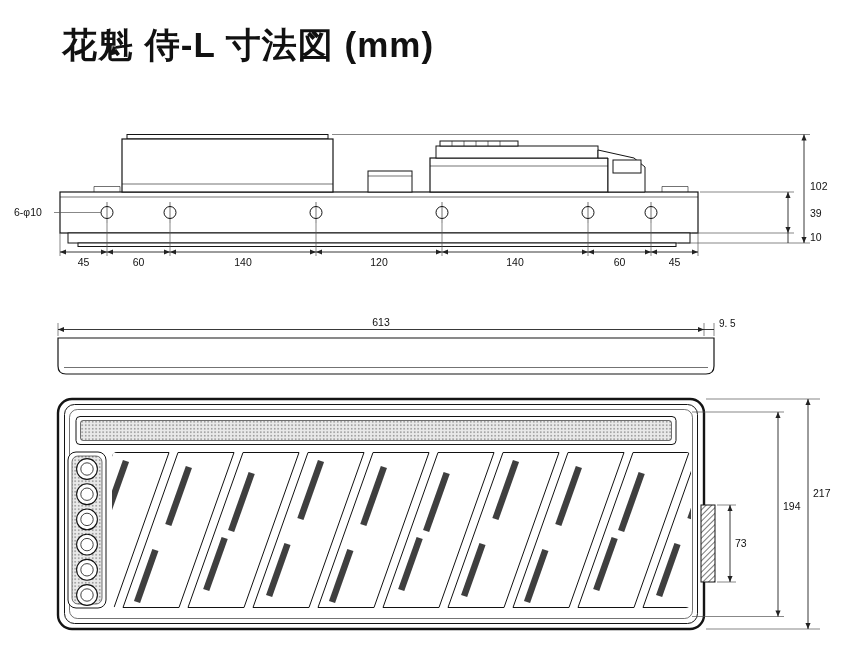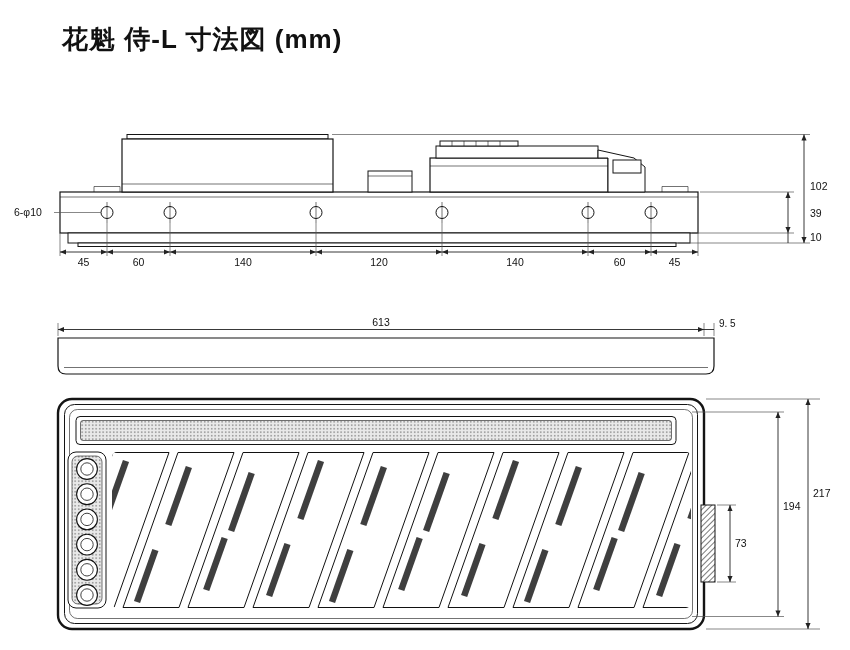--- a/index.html
+++ b/index.html
@@ -1,18 +1,18 @@
 <!DOCTYPE html>
 <html><head>
 <meta charset="utf-8">
 <style>
   html,body{margin:0;padding:0;background:#fff;}
   #page{position:relative;width:850px;height:650px;background:#fff;overflow:hidden;
         font-family:"Liberation Sans",sans-serif;}
-  #title{position:absolute;left:62px;top:22px;margin:0;font-size:26px;font-weight:700;
+  #title{position:absolute;left:62px;top:22px;margin:0;font-size:35px;font-weight:700;
          color:#111;letter-spacing:1px;font-family:"Liberation Sans",sans-serif;}
   svg{position:absolute;left:0;top:0;}
   .obj{fill:#fff;stroke:#141414;stroke-width:1.2;}
   .obj2{fill:#fff;stroke:#141414;stroke-width:1;}
   .heavy{fill:#fff;stroke:#141414;stroke-width:2.4;}
   .thin{fill:none;stroke:#141414;stroke-width:.6;}
   .ext{stroke:#555;stroke-width:.7;}
   .dim{stroke:#222;stroke-width:.9;fill:none;}
   .dimtxt{font-family:"Liberation Sans",sans-serif;font-size:10.5px;fill:#111;}
   .dimtxt-s{font-family:"Liberation Sans",sans-serif;font-size:10px;fill:#111;}

